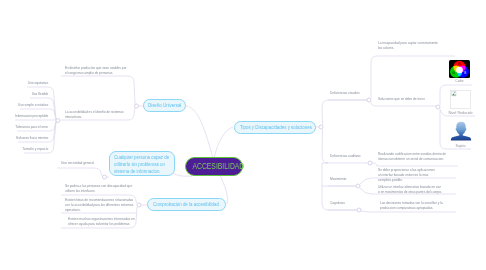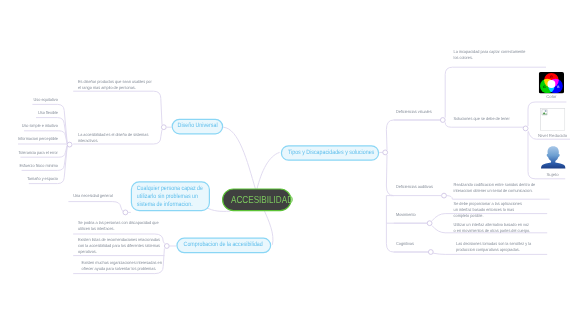--- a/index.html
+++ b/index.html
@@ -4,21 +4,21 @@
 <style>
   html,body{margin:0;padding:0;}
   body{width:486px;height:270px;background:#ffffff;
        font-family:"Liberation Sans",sans-serif;overflow:hidden;position:relative;}
   #map{position:absolute;left:0;top:0;width:486px;height:270px;}
   svg#links{position:absolute;left:0;top:0;width:486px;height:270px;}
   .lk{fill:none;stroke:#e0d9ef;stroke-width:0.8;}
   .jn{fill:#ffffff;stroke:#cdc2e3;stroke-width:0.7;}
   .node{position:absolute;box-sizing:border-box;}
 
-  .central{border:1.6px solid #5bc236;background:#404040;color:#7cc85e;border-radius:11px;
+  .central{border:1.6px solid #5bc236;background:#4c1d95;color:#7cc85e;border-radius:11px;
     font-size:8.5px;text-align:center;width:58px;height:19px;line-height:17px;}
   .central span{display:inline-block;transform:scaleX(0.80);transform-origin:center;}
 
   .blue{border:1px solid #8ad6f5;background:#e9f7fd;color:#62c0ed;border-radius:7px;
     font-size:5.2px;line-height:7.6px;text-align:left;white-space:nowrap;}
   .blue > span{display:inline-block;transform:scaleX(0.85);transform-origin:left center;}
 
   .plain{position:absolute;color:#848c98;font-size:3.6px;line-height:4.9px;
          letter-spacing:-0.02px;transform:scaleX(0.90);transform-origin:left top;}
   .cap{position:absolute;color:#8f949d;font-size:3.6px;text-align:center;line-height:4.6px;}

